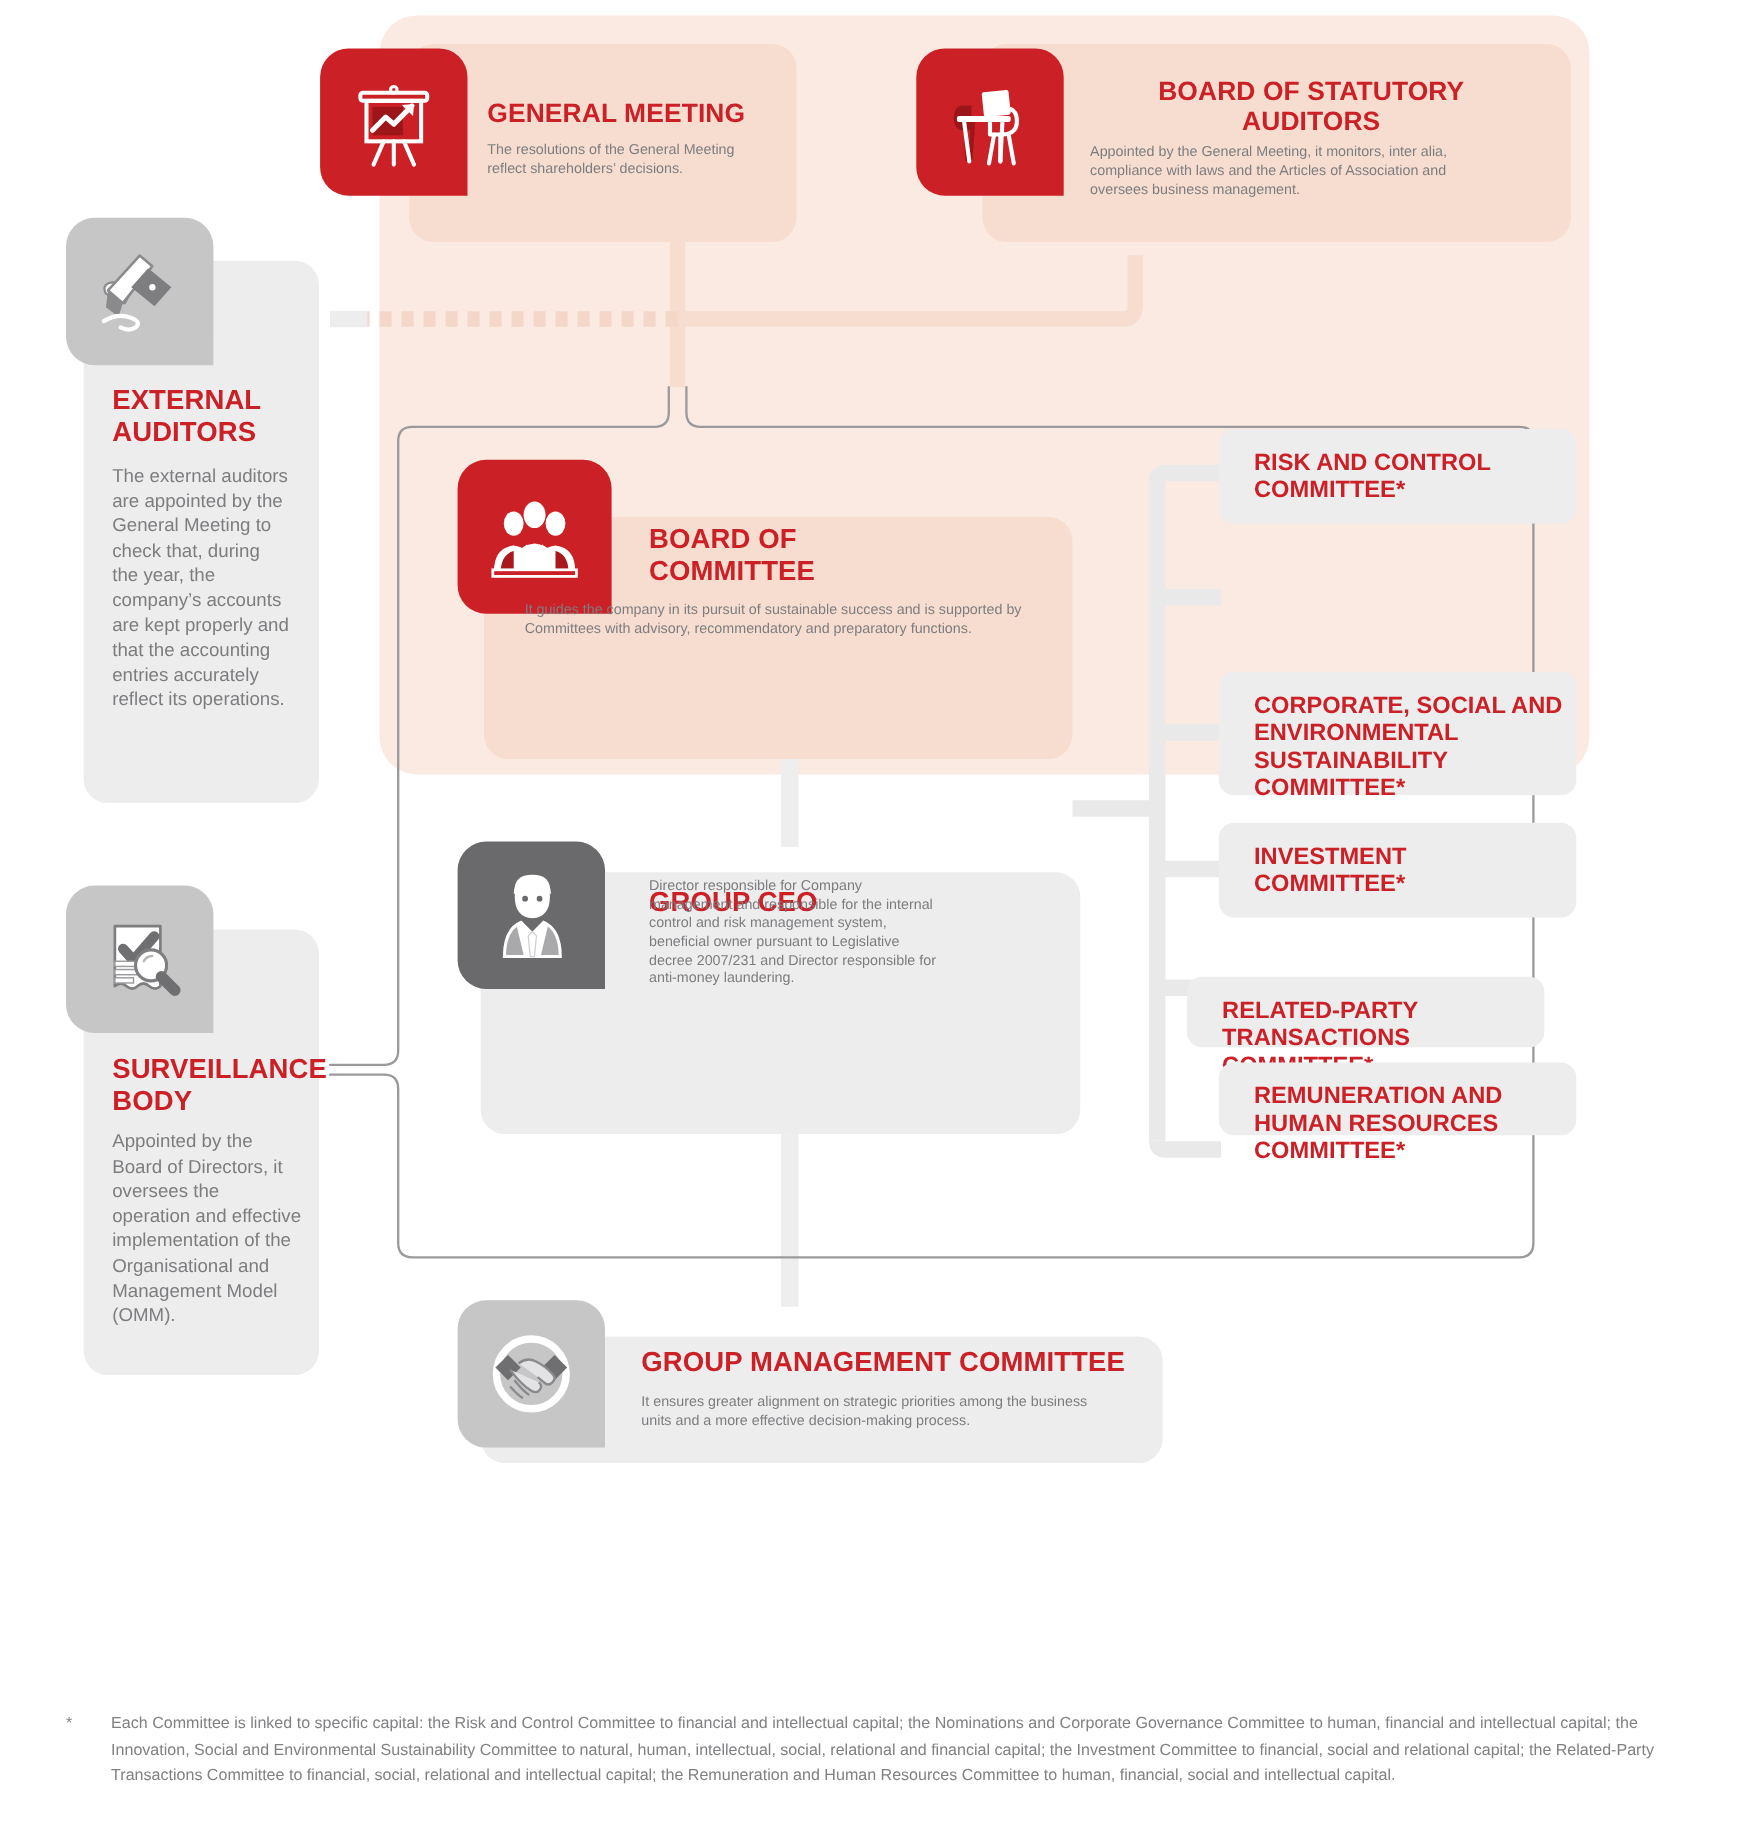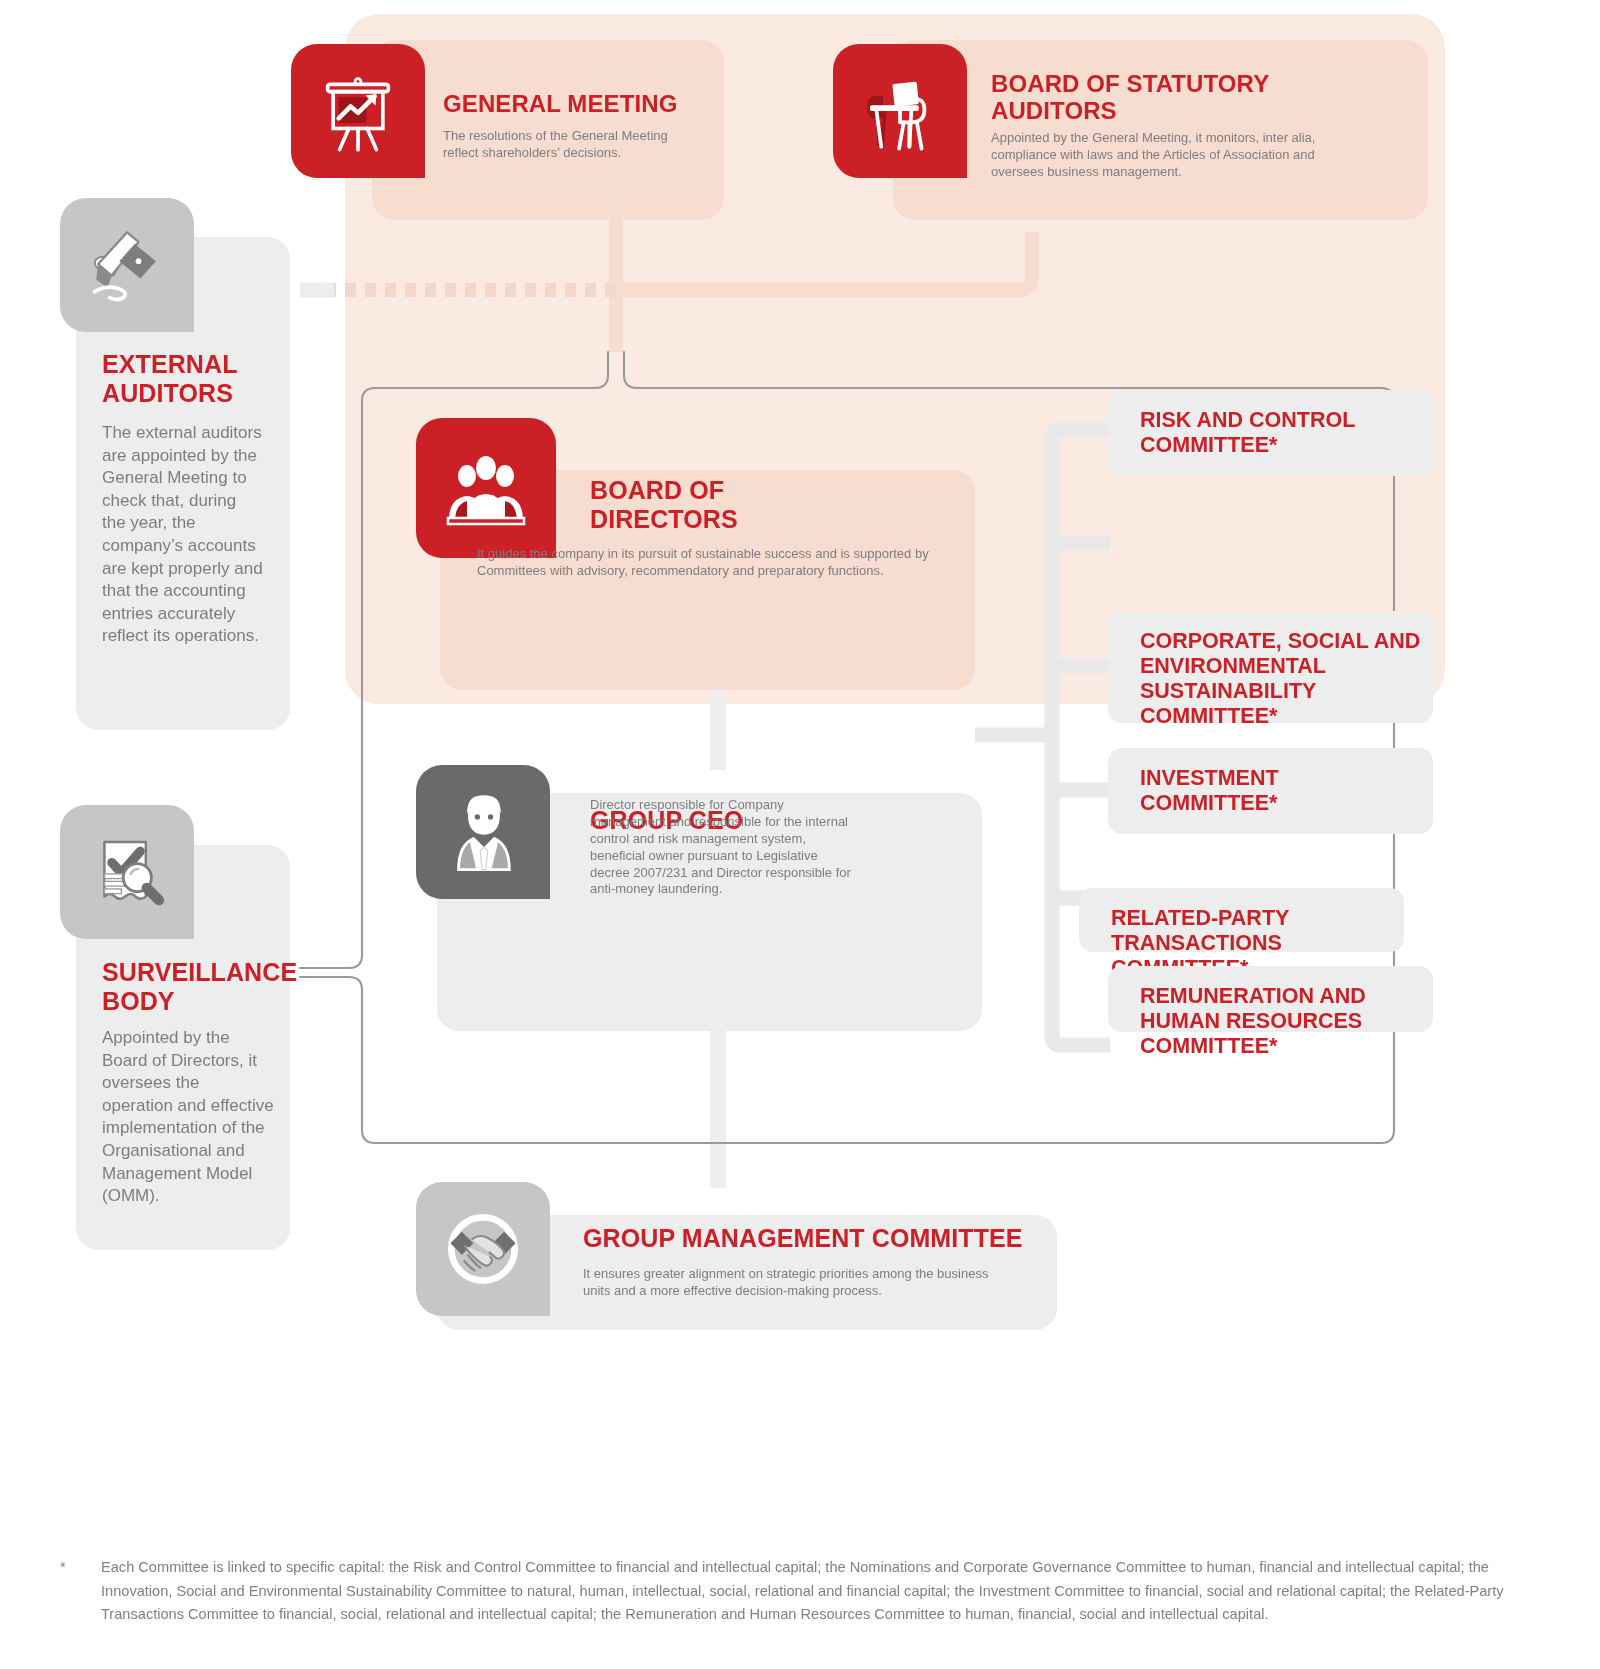--- a/index.html
+++ b/index.html
@@ -116,21 +116,21 @@
       <svg width="94" height="94" viewBox="0 0 100 100">
         <path d="M22,34 q-7,2 -7,12 q0,10 7,12 l10,0 l0,-24 z" fill="#9c1518"></path>
         <path d="M26,46 l2,40 M34,46 l-3,40" stroke="#9c1518" stroke-width="4" stroke-linecap="round"></path>
         <rect x="43" y="20" width="26" height="24" rx="2" fill="#fff" transform="rotate(-6 56 32)"></rect>
         <rect x="18" y="44" width="52" height="6" rx="2" fill="#fff"></rect>
         <path d="M25,50 L30,88 M62,50 L60,88" stroke="#fff" stroke-width="4" stroke-linecap="round"></path>
         <path d="M62,37 q14,-2 14,12 q0,13 -14,13 l-12,0 l0,-25 z" fill="none" stroke="#fff" stroke-width="4" stroke-linejoin="round"></path>
         <path d="M54,62 L49,90 M68,62 L73,90 M60,62 L60,88" stroke="#fff" stroke-width="4" stroke-linecap="round"></path>
       </svg>
     </div>
-    <div class="title t24" style="left:991px;top:70px;width:300px;">BOARD OF STATUTORY AUDITORS</div>
+    <div class="title t24" style="left:1042px;top:70px;width:300px;text-align:center;">BOARD OF STATUTORY AUDITORS</div>
     <div class="body" style="left:991px;top:130px;width:370px;">Appointed by the General Meeting, it monitors, inter alia, compliance with laws and the Articles of Association and oversees business management.</div>
   </div>
 
   <div>
     <div class="panel grey" style="left:76px;top:237px;width:214px;height:493px;"></div>
     <div class="iconbox greyIcon" style="left:60px;top:198px;">
       <svg width="96" height="96" viewBox="0 0 100 100">
         <path d="M18,52 q-4,-7 3,-10 q6,-2 12,2 l9,6 l-6,11 z" fill="#fff" stroke="#8a8a8d" stroke-width="2"></path>
         <path d="M50,16 l12,10 -28,35 -14,-12 z" fill="#fff" stroke="#8a8a8d" stroke-width="2.4" stroke-linejoin="round"></path>
         <path d="M20,49 l14,12 -4,13 -12,-9 z" fill="#8a8a8d"></path>
@@ -174,21 +174,21 @@
         </g>
         <g fill="#a8181d">
           <path d="M19,84 q0,-18 12,-21 l0,21 z"></path>
           <path d="M69,84 q12,3 12,21 l-12,0 z" transform="translate(0,-21)"></path>
         </g>
         <path d="M43,57 l7,8 l7,-8 l3,3 l-6,24 l-8,0 l-6,-24 z" fill="#fff"></path>
         <path d="M50,65 l-7,-8 l-4,3 l6,10 z" fill="#a8181d" opacity=".0"></path>
         <rect x="12" y="80" width="76" height="6" fill="#cc2027" stroke="#fff" stroke-width="2.5"></rect>
       </svg>
     </div>
-    <div class="title t25" style="left:590px;top:476px;width:210px;">BOARD OF DIRECTORS</div>
+    <div class="title t25" style="left:590px;top:476px;width:210px;">BOARD OF COMMITTEE</div>
     <div class="body" style="left:477px;top:546px;width:470px;">It guides the company in its pursuit of sustainable success and is supported by Committees with advisory, recommendatory and preparatory functions.</div>
   </div>
 
   <div>
     <div class="panel grey" style="left:437px;top:793px;width:545px;height:238px;"></div>
     <div class="iconbox darkIcon" style="left:416px;top:765px;">
       <svg width="94" height="94" viewBox="0 0 100 100">
         <path d="M34,32 a17,19 0 1 1 34,0 q0,20 -17,21 q-17,-1 -17,-21 z" fill="#fff"></path>
         <path d="M33,30 q0,-18 18,-18 q18,0 18,18 q-5,-7 -18,-7 q-13,0 -18,7 z" fill="#fff"></path>
         <path d="M34,27 q6,-7 17,-7 q11,0 17,7 q1,-16 -17,-16 q-18,0 -17,16 z" fill="#fff"></path>

